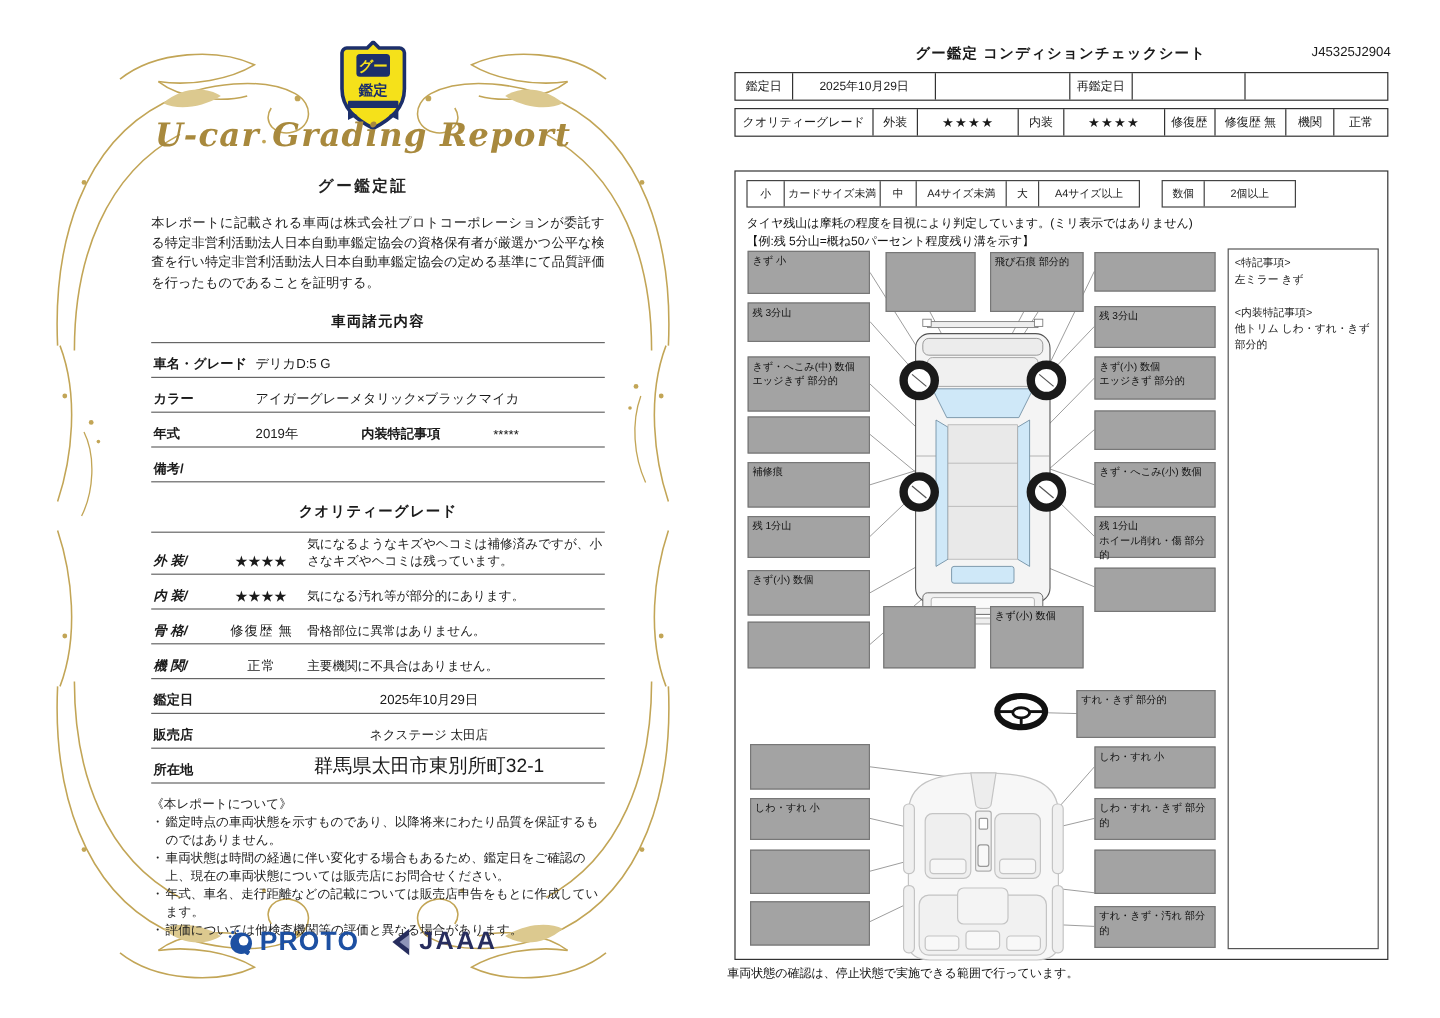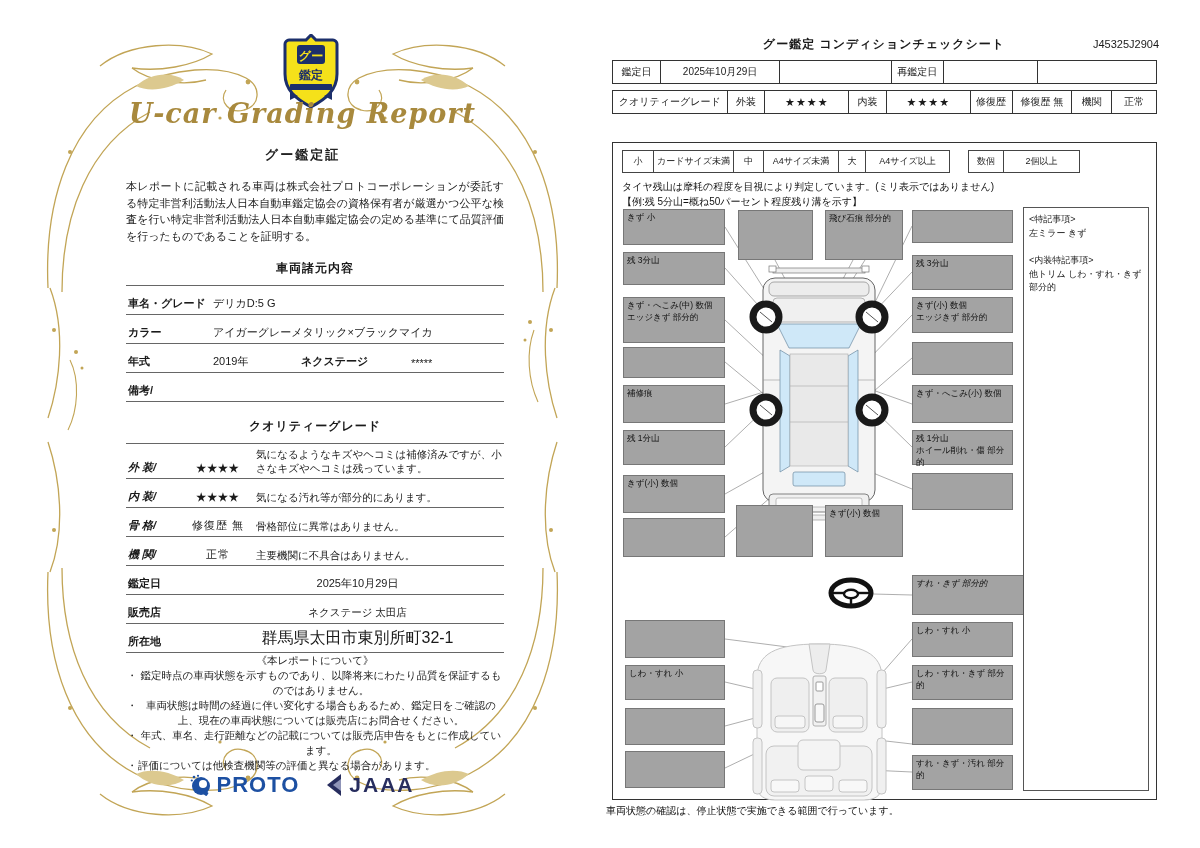--- a/index.html
+++ b/index.html
@@ -18,21 +18,21 @@
   .intro { line-height:1.5; text-align:justify; color:#222; }
   .center-head { text-align:center; font-weight:bold; font-size:12px; margin-top:16px; letter-spacing:1px; }
   .hairline-table { margin-top:8px; border-bottom:1px solid #666; }
   .hrow { display:flex; align-items:flex-end; border-top:1px solid #666; min-height:29px; padding:3px 2px; }
   .hrow .lbl { width:85px; font-weight:bold; flex:none; }
   .hrow .val { flex:1; }
   .grade-row .glbl { width:52px; font-weight:bold; flex:none;font-style:italic; }
   .grade-row .gval { width:76px; flex:none; text-align:center; font-weight:bold; letter-spacing:1px; }
   .grade-row .gdesc { flex:1; font-size:10.5px; line-height:1.35; }
   .info-row .val { text-align:center; }
-  .notes { font-size:10.5px; line-height:1.42; color:#222;text-align:center; }
+  .notes { margin-top:10px; font-size:10.5px; line-height:1.42; color:#222; }
   .notes .bullet { display:flex; }
   .notes .bullet .dot { flex:none; width:12px; }
   .logos { position:absolute; left:0; top:742px; width:100%; display:flex; justify-content:center; align-items:center; gap:26px; }
   .proto-logo { display:flex; align-items:center; gap:4px; color:#1d50a2; font-weight:bold; font-size:22px; letter-spacing:1px; }
   .jaaa-logo { display:flex; align-items:center; gap:4px; color:#272d5e; font-weight:bold; font-size:21px; letter-spacing:2px; }
 
   
   .right-page { position:absolute; left:603px; top:28px; width:562px; height:805px; font-size:10px; }
   .sheet-title { position:absolute; top:8px; left:0; width:100%; text-align:center; font-weight:bold; font-size:12px; letter-spacing:1px; }
   .doc-number { position:absolute; top:10px; right:6px; font-size:11px; }
@@ -115,21 +115,21 @@
         <span class="lbl">車名・グレード</span>
         <span class="val">デリカD:5 G</span>
       </div>
       <div class="hrow">
         <span class="lbl">カラー</span>
         <span class="val">アイガーグレーメタリック×ブラックマイカ</span>
       </div>
       <div class="hrow">
         <span class="lbl">年式</span>
         <span style="width:88px">2019年</span>
-        <span style="width:110px;font-weight:bold">ネクステージ</span>
+        <span style="width:110px;font-weight:bold">内装特記事項</span>
         <span>*****</span>
       </div>
       <div class="hrow">
         <span class="lbl">備考/</span>
       </div>
     </div>
 
     <div class="center-head">クオリティーグレード</div>
 
     <div class="hairline-table">
@@ -395,21 +395,21 @@
       </div>
       <div class="label-box" style="left: 309px; top: 314px; width: 101px; height: 33px;"></div>
       <div class="label-box" style="left: 309px; top: 357px; width: 101px; height: 38px;">
         <div>きず・へこみ(小) 数個</div>
       </div>
       <div class="label-box" style="left: 309px; top: 402px; width: 101px; height: 35px;">
         <div>残 1分山</div>
         <div>ホイール削れ・傷 部分的</div>
       </div>
       <div class="label-box" style="left: 309px; top: 445px; width: 101px; height: 37px;"></div>
-      <div class="label-box" style="left: 309px; top: 547px; width: 116px; height: 40px; font-style: italic;">
+      <div class="label-box" style="left: 294px; top: 547px; width: 116px; height: 40px;">
         <div>すれ・きず 部分的</div>
       </div>
       <div class="label-box" style="left: 309px; top: 594px; width: 101px; height: 35px;">
         <div>しわ・すれ 小</div>
       </div>
       <div class="label-box" style="left: 22px; top: 592px; width: 100px; height: 38px;"></div>
       <div class="label-box" style="left: 22px; top: 637px; width: 100px; height: 35px;">
         <div>しわ・すれ 小</div>
       </div>
       <div class="label-box" style="left: 309px; top: 637px; width: 101px; height: 35px;">

